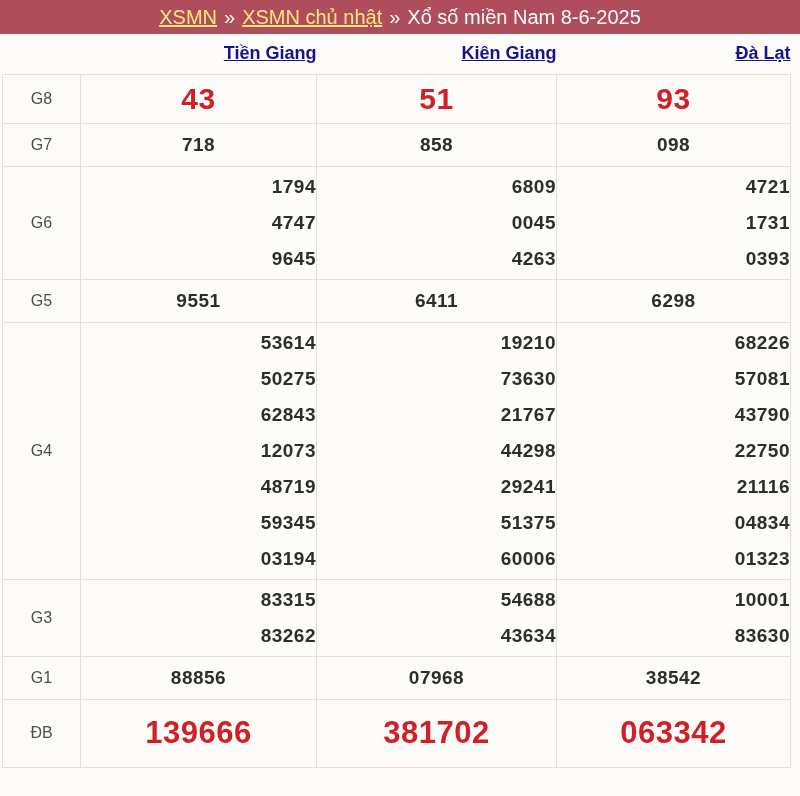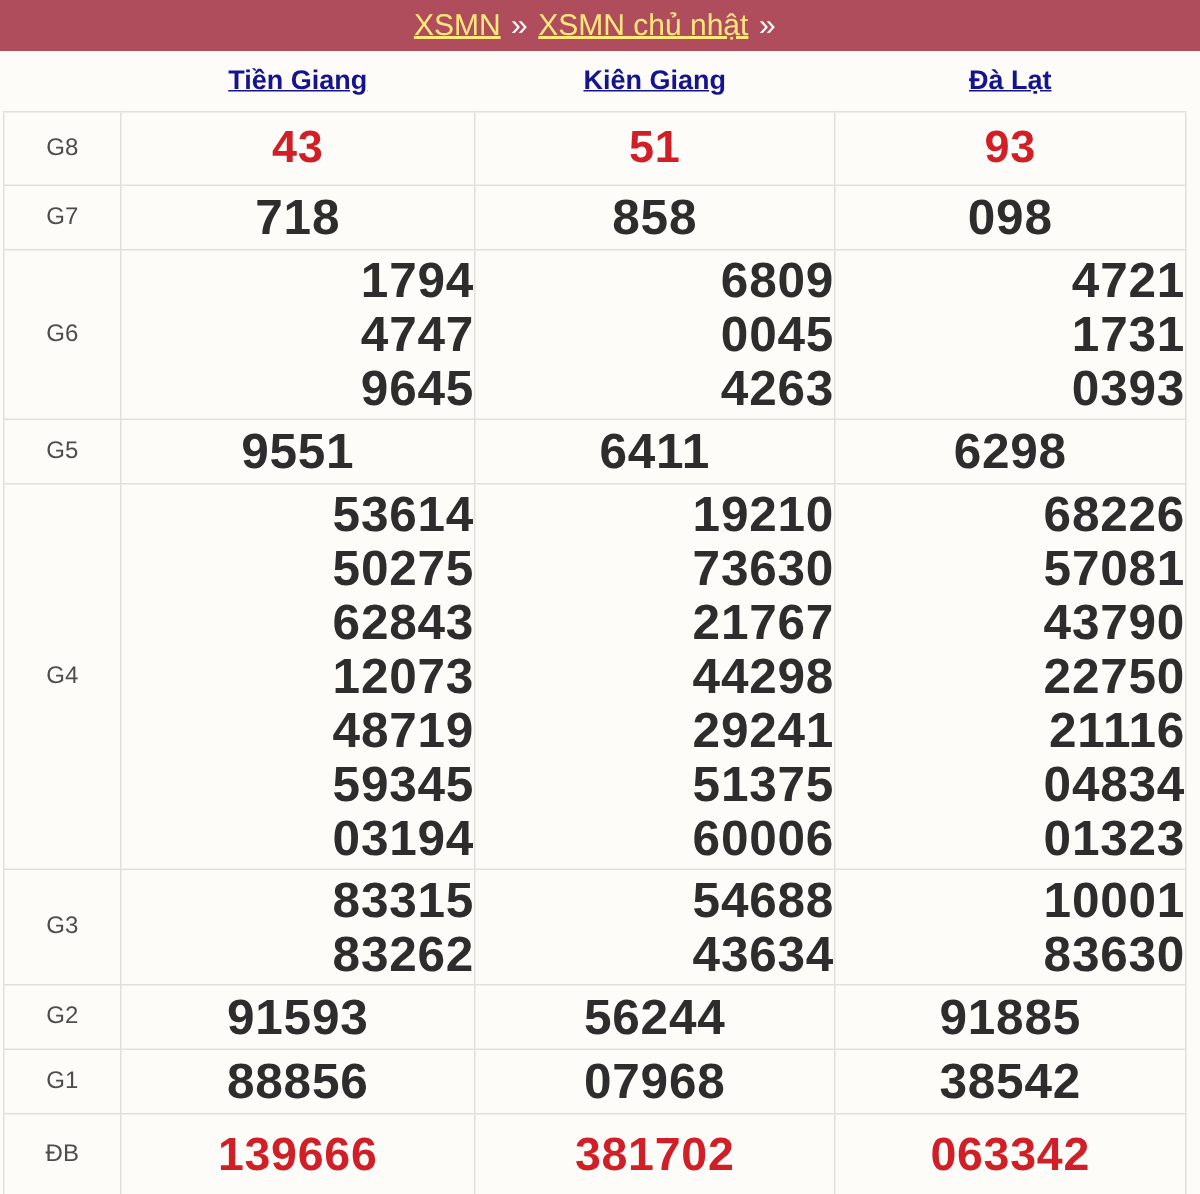--- a/index.html
+++ b/index.html
@@ -42,57 +42,58 @@
     table-layout:fixed;
     background:var(--page-background);
   }
   col.c-label{width:78px;}
   col.c-1{width:236px;}
   col.c-2{width:240px;}
   col.c-3{width:234px;}
   thead th{
     height:40px;
     border-bottom:1px solid var(--table-border);
-    text-align:center;vertical-align:middle;
+    text-align:right;vertical-align:middle;
     font-size:18px;font-weight:bold;
   }
   thead a{
     color:var(--column-link);
     text-decoration:underline;
     cursor:pointer;
   }
   tbody th,tbody td{
     border:1px solid var(--table-border);
     text-align:center;vertical-align:middle;
   }
   th.plabel{
     font-size:16px;font-weight:normal;
     color:var(--label-text);
   }
   .num{
-    font-size:33px;font-weight:bold;
+    font-size:19px;font-weight:bold;
     color:var(--number-text);
     line-height:36px;
     letter-spacing:0.5px;
   }
   tr.single td,tr.single th{height:43px;}
   tr.multi td{padding:2px 0;text-align:right;}
   tr.g8 td,tr.g8 th{height:49px;}
   tr.g8 .num{font-size:30px;color:var(--highlight-red);}
-  tr.db td,tr.db th{height:55px;}
+  tr.db td,tr.db th{height:68px;}
   tr.db .num{font-size:31px;color:var(--highlight-red);}
 </style>
 </head>
 <body>
 
 <div class="topbar">
   <a>XSMN</a>
   <span class="sep">»</span>
   <a>XSMN chủ nhật</a>
   <span class="sep">»</span>
+  <span>Xổ số miền Nam 8-6-2025</span>
 </div>
 
 <div class="table-wrap">
   <table>
     <colgroup>
       <col class="c-label">
         <col class="c-1">
         <col class="c-2">
         <col class="c-3">
     </colgroup>
@@ -204,32 +205,20 @@
           <td>
             <div class="num">54688</div>
             <div class="num">43634</div>
           </td>
           <td>
             <div class="num">10001</div>
             <div class="num">83630</div>
           </td>
         </tr>
         <tr class="single">
-          <th class="plabel">G2</th>
-          <td>
-            <div class="num">91593</div>
-          </td>
-          <td>
-            <div class="num">56244</div>
-          </td>
-          <td>
-            <div class="num">91885</div>
-          </td>
-        </tr>
-        <tr class="single">
           <th class="plabel">G1</th>
           <td>
             <div class="num">88856</div>
           </td>
           <td>
             <div class="num">07968</div>
           </td>
           <td>
             <div class="num">38542</div>
           </td>

